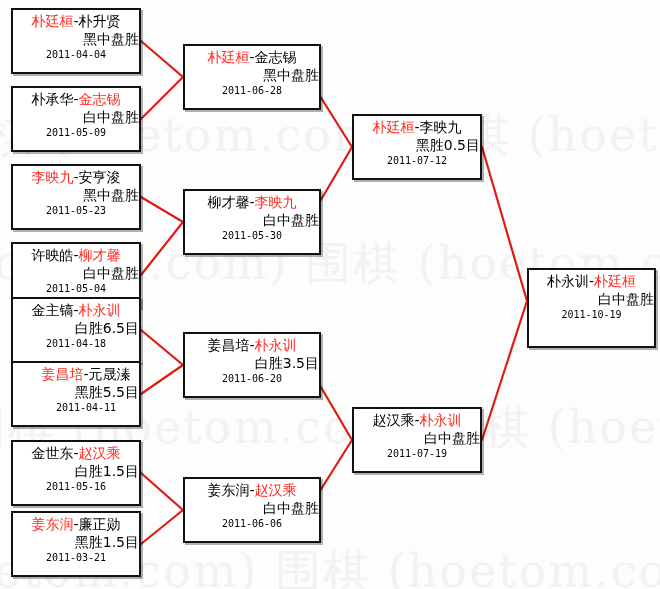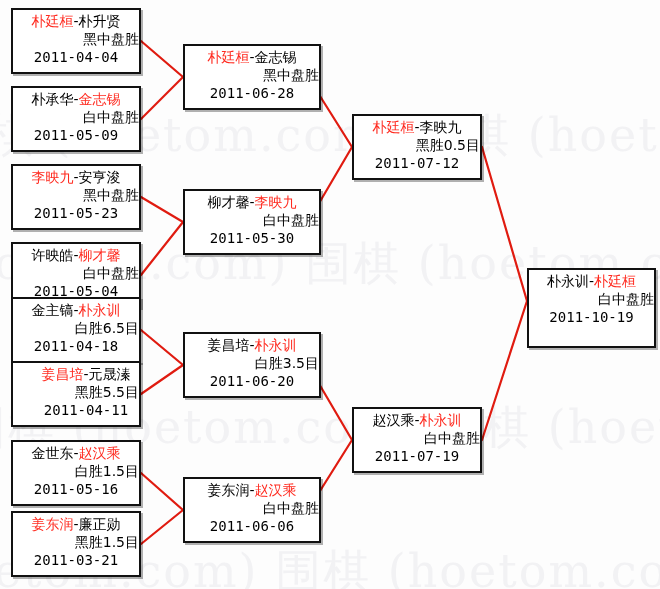--- a/index.html
+++ b/index.html
@@ -62,21 +62,21 @@
   .ln{
     display:block;
     line-height:1.30;
     white-space:nowrap;
     font-family:"DejaVu Sans","Liberation Sans",sans-serif;
   }
   .ln.players{letter-spacing:0px;}
   .ln.result{letter-spacing:0px;text-align:right;}
   .ln.date{
     font-family:"DejaVu Sans Mono","Liberation Mono",monospace;
-    font-size:14px;
+    font-size:10px;
     letter-spacing:0px;
   }
   .pl{color:#000000;text-align:right;}
   .pl.win{color:#ff2b20;}
   .dash{color:#000000;}
 
   
   .r1{width:130px;height:66px;left:11px;}
   .r2{width:138px;height:66px;left:183px;}
   .r3{width:130px;height:66px;left:352px;}

